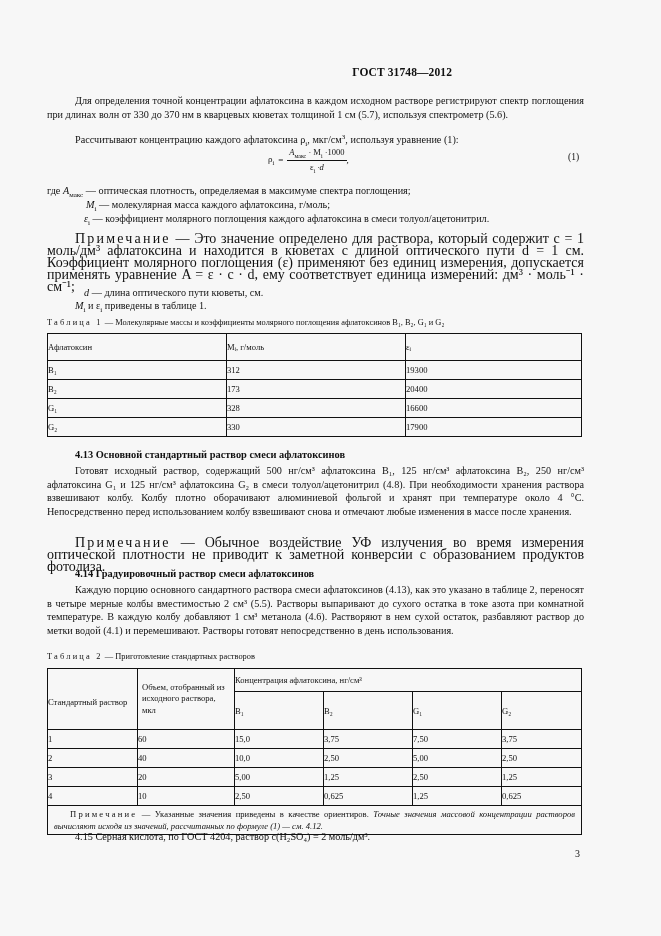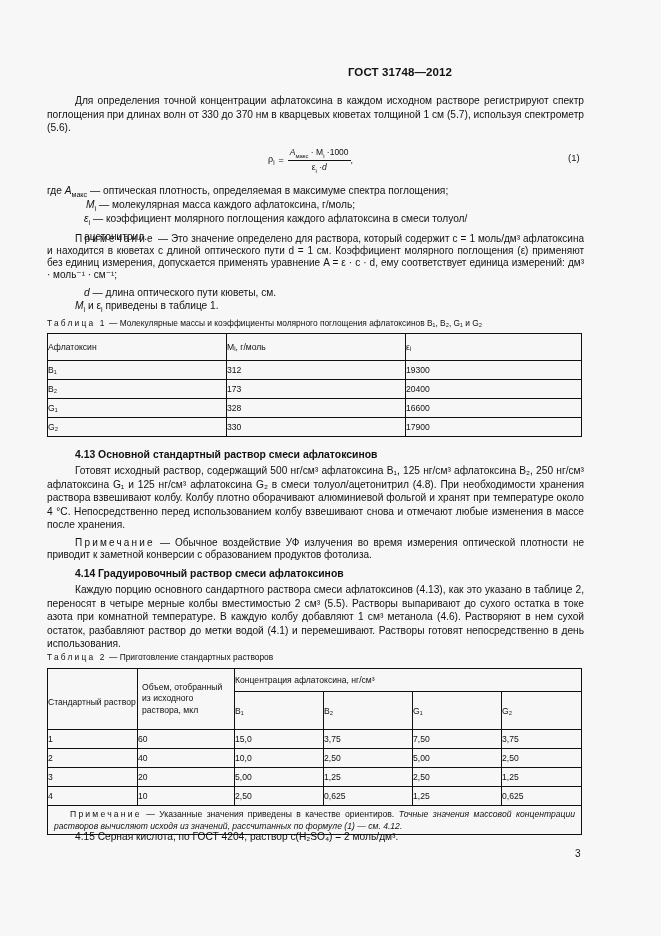--- a/index.html
+++ b/index.html
@@ -4,34 +4,34 @@
 <style>
   html, body { margin: 0; padding: 0; }
   body {
     width: 661px; height: 936px;
     background: #f7f7f7;
     font-family: "Liberation Sans", "DejaVu Sans", sans-serif;
     color: #111;
     position: relative;
     overflow: hidden;
   }
-  .page { position: absolute; left: 0; top: 0; width: 530px; height: 936px; }
+  .page { position: absolute; left: 0; top: 0; width: 530px; height: 936px; font-family: Liberation Serif, serif; }
   .header-code {
     position: absolute; right: 78px; top: 66px;
     font-weight: bold; font-size: 11.5px; letter-spacing: 0.1px;
   }
   .p {
     position: absolute; left: 47px; width: 537px;
     font-size: 10.2px; line-height: 13.6px;
     text-align: justify;
   }
   .indent { text-indent: 28px; }
   .note {
     position: absolute; left: 47px; width: 537px;
-    font-size: 10px; line-height: 12px; text-align: justify;
+    font-size: 14px; line-height: 12px; text-align: justify;
   }
   .spaced { letter-spacing: 2.2px; }
   .heading {
     position: absolute; left: 75px;
     font-weight: bold; font-size: 10.4px;
   }
   .formula {
     position: absolute; left: 268px; top: 147px;
     font-size: 9px; display: flex; align-items: center;
   }
@@ -57,20 +57,21 @@
 </style>
 </head>
 <body>
 
 <div class="page">
 
   <div class="header-code">ГОСТ 31748—2012</div>
 
   <div class="p indent" style="top:94px;">Для определения точной концентрации афлатоксина в каждом исходном растворе регистрируют спектр поглощения при длинах волн от 330 до 370 нм в кварцевых кюветах толщиной 1 см (5.7), используя спектрометр (5.6).</div>
 
+  <div class="p indent" style="top:131px;"><span>Рассчитывают концентрацию каждого афлатоксина ρ</span><sub>i</sub><span>, мкг/см</span><sup>3</sup><span>, используя уравнение (1):</span></div>
 
   <div class="formula">
     <span><span>ρ</span><sub>i</sub></span>
     <span style="margin-left:4px">=</span>
     <span class="frac">
       <span class="num"><i>A</i><sub>макс</sub><span> · M</span><sub>i</sub><span> ·1000</span></span>
       <span class="den"><span>ε</span><sub>i</sub><i> ·d</i></span>
     </span>
     <span>,</span>
   </div>

